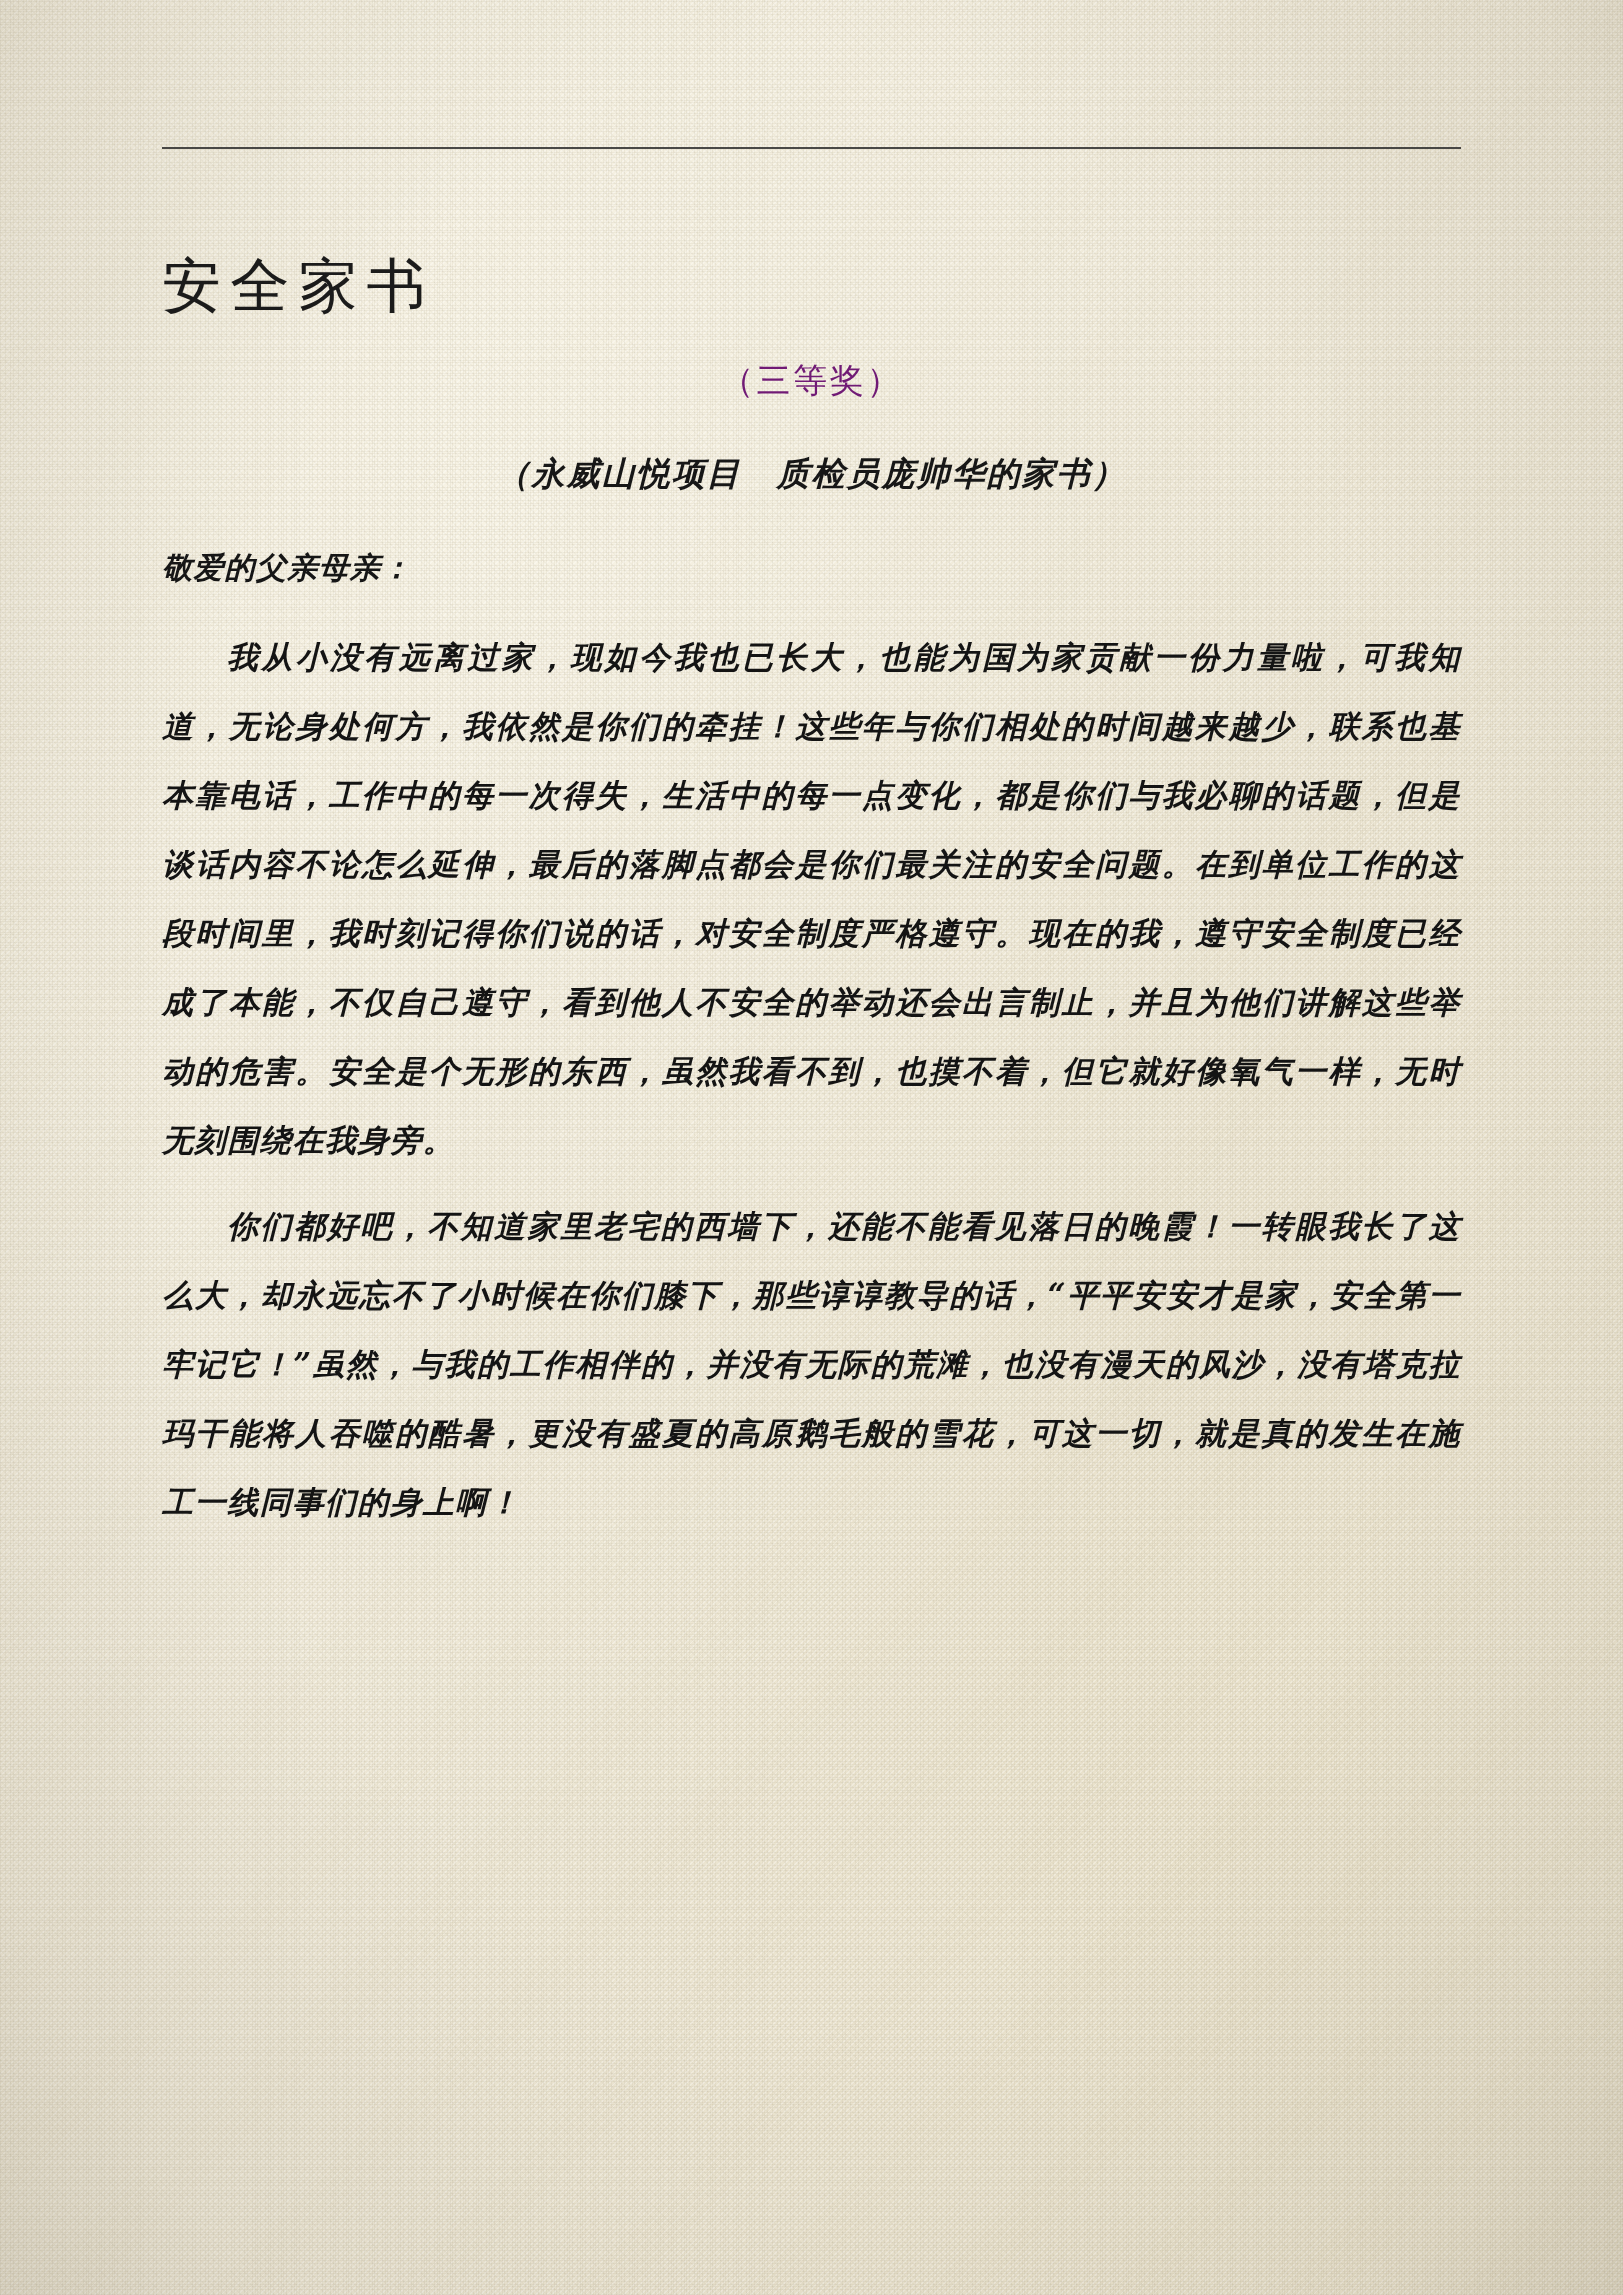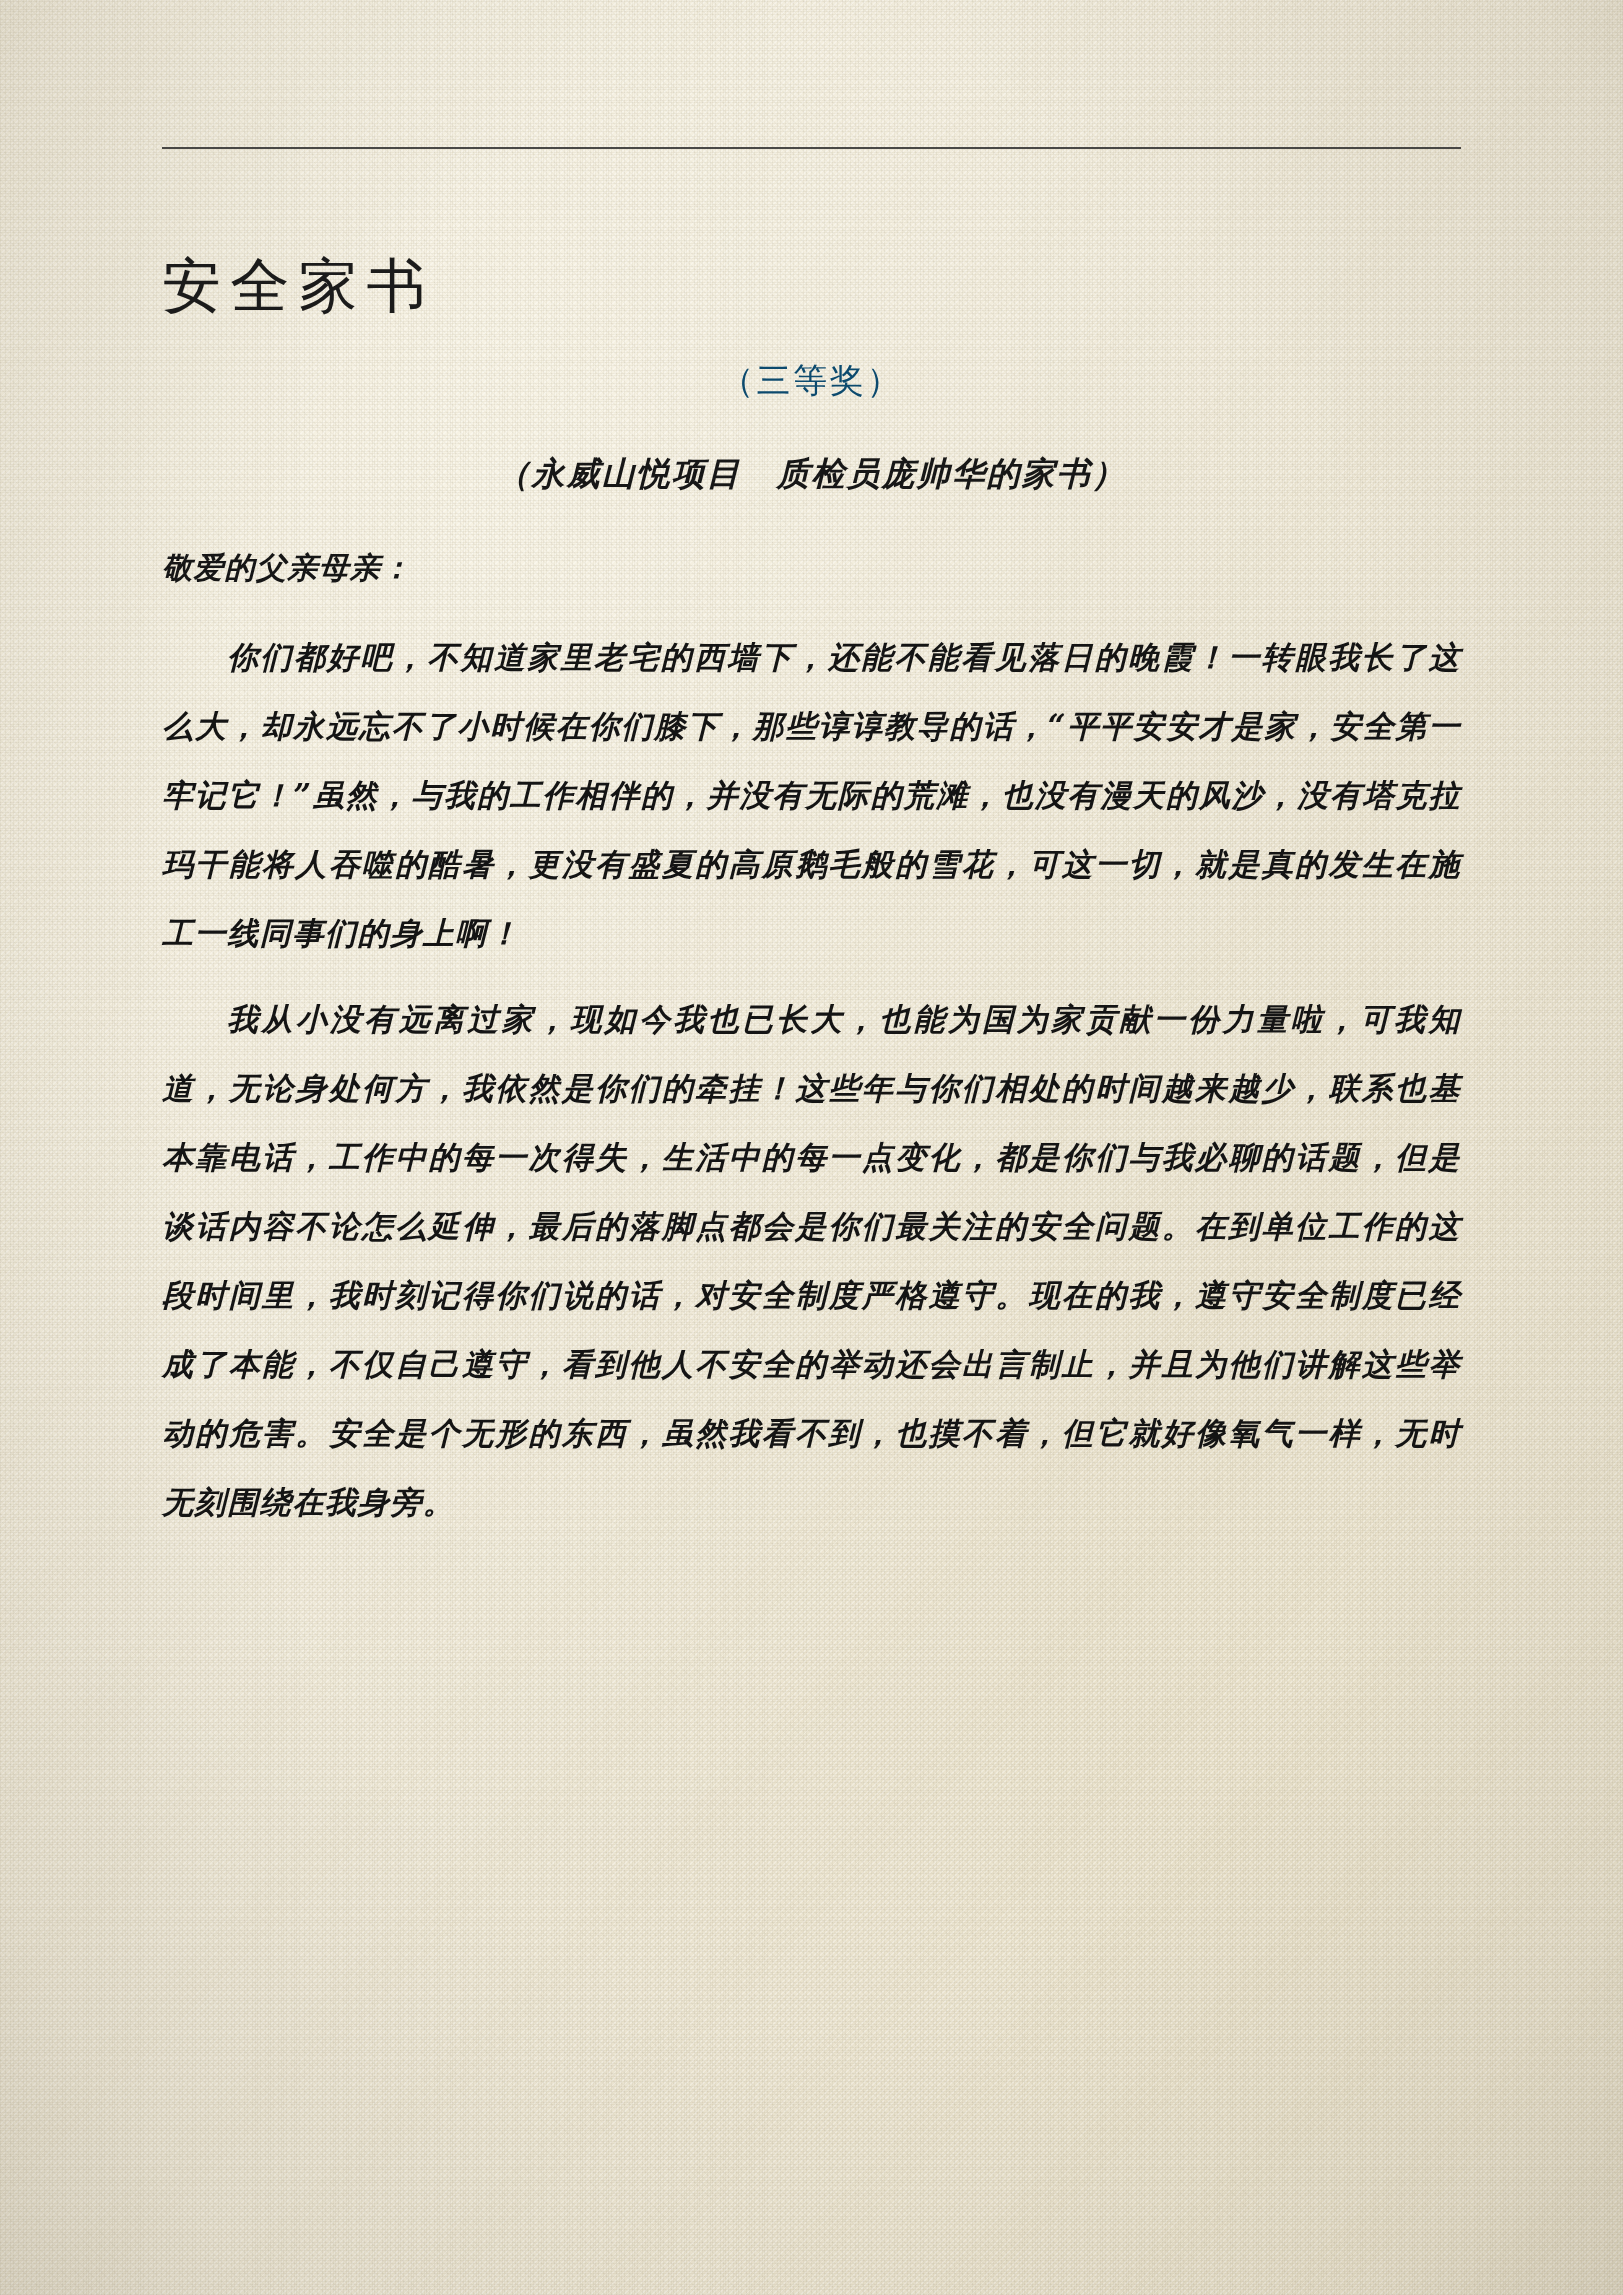--- a/index.html
+++ b/index.html
@@ -62,21 +62,21 @@
     color: #1b1b1b;
     font-weight: 500;
     text-shadow: 0.4px 0.4px 0 rgba(60,55,40,0.25);
   }
 
   .doc-subtitle {
     margin-top: 31px;
     text-align: center;
     font-size: 34px;
     letter-spacing: 2.6px;
-    color: #0c4a6e;
+    color: #701a75;
   }
 
   .doc-byline {
     margin-top: 48px;
     text-align: center;
     font-size: 33px;
     font-style: italic;
     font-weight: bold;
     letter-spacing: 2px;
     color: #171717;
@@ -124,18 +124,18 @@
 
   <div class="doc-title">安全家书</div>
 
   <div class="doc-subtitle">（三等奖）</div>
 
   <div class="doc-byline">（永威山悦项目　质检员庞帅华的家书）</div>
 
   <div class="salutation">敬爱的父亲母亲：</div>
 
   <div class="body-block">
+    <p class="para">我从小没有远离过家，现如今我也已长大，也能为国为家贡献一份力量啦，可我知道，无论身处何方，我依然是你们的牵挂！这些年与你们相处的时间越来越少，联系也基本靠电话，工作中的每一次得失，生活中的每一点变化，都是你们与我必聊的话题，但是谈话内容不论怎么延伸，最后的落脚点都会是你们最关注的安全问题。在到单位工作的这段时间里，我时刻记得你们说的话，对安全制度严格遵守。现在的我，遵守安全制度已经成了本能，不仅自己遵守，看到他人不安全的举动还会出言制止，并且为他们讲解这些举动的危害。安全是个无形的东西，虽然我看不到，也摸不着，但它就好像氧气一样，无时无刻围绕在我身旁。</p>
     <p class="para">你们都好吧，不知道家里老宅的西墙下，还能不能看见落日的晚霞！一转眼我长了这么大，却永远忘不了小时候在你们膝下，那些谆谆教导的话，“平平安安才是家，安全第一牢记它！”虽然，与我的工作相伴的，并没有无际的荒滩，也没有漫天的风沙，没有塔克拉玛干能将人吞噬的酷暑，更没有盛夏的高原鹅毛般的雪花，可这一切，就是真的发生在施工一线同事们的身上啊！</p>
-    <p class="para">我从小没有远离过家，现如今我也已长大，也能为国为家贡献一份力量啦，可我知道，无论身处何方，我依然是你们的牵挂！这些年与你们相处的时间越来越少，联系也基本靠电话，工作中的每一次得失，生活中的每一点变化，都是你们与我必聊的话题，但是谈话内容不论怎么延伸，最后的落脚点都会是你们最关注的安全问题。在到单位工作的这段时间里，我时刻记得你们说的话，对安全制度严格遵守。现在的我，遵守安全制度已经成了本能，不仅自己遵守，看到他人不安全的举动还会出言制止，并且为他们讲解这些举动的危害。安全是个无形的东西，虽然我看不到，也摸不着，但它就好像氧气一样，无时无刻围绕在我身旁。</p>
   </div>
 
 </div>
 
 
 </body></html>

